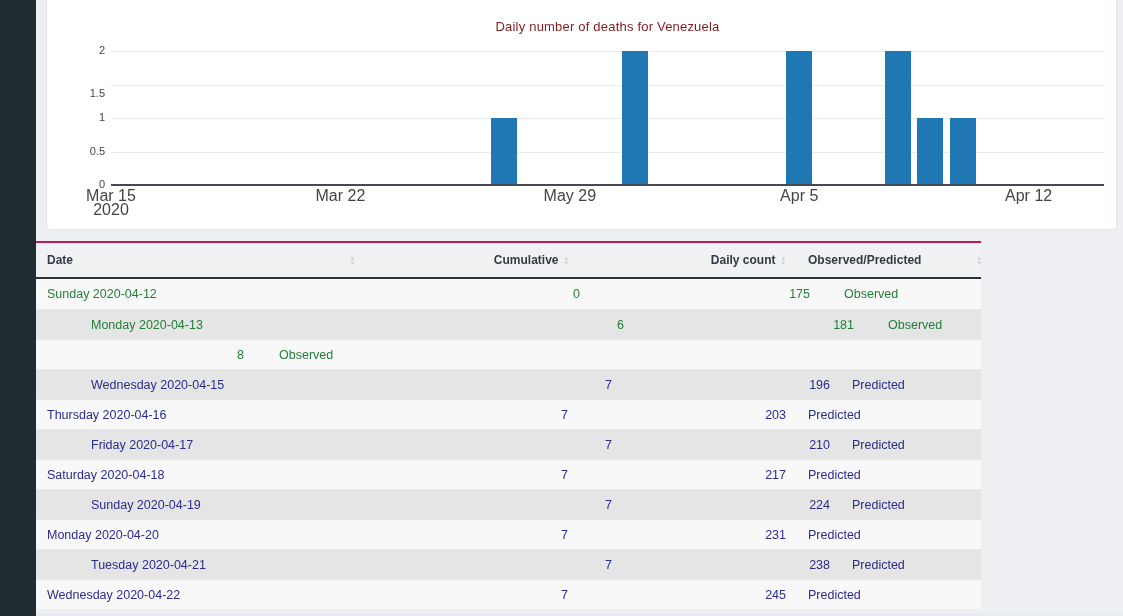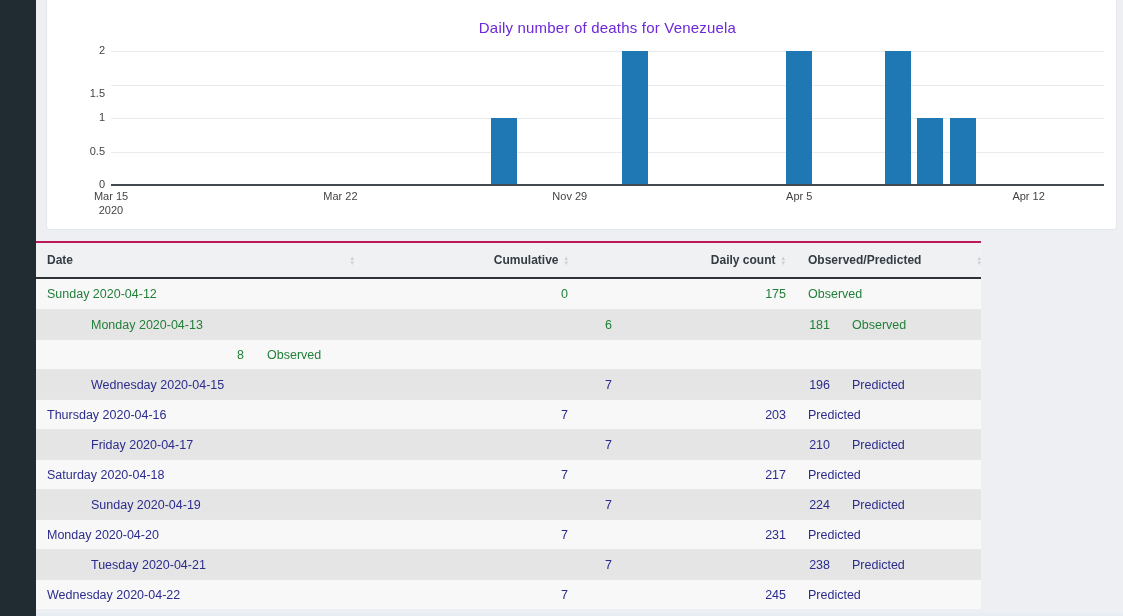--- a/index.html
+++ b/index.html
@@ -12,50 +12,50 @@
   
   .sidebar{position:absolute;left:0;top:0;width:36px;height:616px;background:#212b32;}
   
   .chart-card{
     position:absolute;left:46px;top:0;width:1071px;height:230px;
     background:#ffffff;border:1px solid #e4e7ea;border-top:none;
     border-radius:0 0 4px 4px;box-sizing:border-box;overflow:hidden;
   }
   .chart-title{
     position:absolute;left:64px;top:19px;width:993px;text-align:center;
-    font-size:15px;color:#6d28d9;letter-spacing:.2px;
+    font-size:13px;color:#7f1d1d;letter-spacing:.2px;
   }
   .gridline{position:absolute;height:1px;background:#e9ebee;}
   .x-axis-line{position:absolute;height:2px;background:#444a4f;z-index:3;}
   .bar{position:absolute;z-index:2;}
   .ytick{
     position:absolute;width:32px;text-align:right;font-size:11px;color:#444;
   }
   .xtick{
     position:absolute;top:189px;width:84px;text-align:center;
-    font-size:11px;color:#444;line-height:14px;
+    font-size:16px;color:#444;line-height:14px;
   }
   
   .table-wrap{
     position:absolute;left:36px;top:241px;width:945px;
     border-top:2px solid #be185d;box-sizing:border-box;background:#fff;
   }
   .thead{
     display:flex;align-items:center;height:36px;background:#f0f1f3;
     border-bottom:2px solid #2c3238;box-sizing:border-box;
     font-size:12px;font-weight:bold;color:#333b44;
   }
   .trow{
     display:flex;align-items:center;height:30px;box-sizing:border-box;
     border-top:1px solid #e6e7e9;font-size:12.5px;
   }
   .trow:first-child{border-top:none;}
   .trow.odd{background:#f8f8f9;}
   .trow.even{background:#e5e5e5;padding-left:44px;}
-  .trow.observed{color:var(--observed,#217f38);}
+  .trow.observed{color:var(--observed,#217f38);gap:12px;}
   .trow.predicted{color:var(--predicted,#2b2c8c);}
   .cell{box-sizing:border-box;white-space:nowrap;overflow:hidden;}
   .col-date{width:324px;padding-left:11px;display:flex;align-items:center;justify-content:space-between;padding-right:6px;}
   .col-daily{width:218px;display:flex;align-items:center;justify-content:flex-end;padding-right:10px;text-align:right;}
   .col-cum{width:217px;display:flex;align-items:center;justify-content:flex-end;padding-right:9px;text-align:right;}
   .col-status{flex:1;padding-left:13px;display:flex;align-items:center;justify-content:space-between;}
   .sort-icon{
     display:inline-flex;flex-direction:column;align-items:center;
     color:#ccd0d6;font-size:7px;line-height:5px;margin-left:6px;cursor:pointer;
   }
@@ -88,21 +88,21 @@
       <div class="bar" style="left: 903.079px; top: 118px; width: 26px; height: 67px; background: rgb(31, 119, 180);"></div>
       <div class="x-axis-line" style="left: 64px; top: 184px; width: 993px;"></div>
       <div class="xtick" style="left: 22px;">
         <div>Mar 15</div>
         <div>2020</div>
       </div>
       <div class="xtick" style="left: 251.406px;">
         <div>Mar 22</div>
       </div>
       <div class="xtick" style="left: 480.812px;">
-        <div>Nov 29</div>
+        <div>May 29</div>
       </div>
       <div class="xtick" style="left: 710.218px;">
         <div>Apr 5</div>
       </div>
       <div class="xtick" style="left: 939.624px;">
         <div>Apr 12</div>
       </div>
     </div>
 </div>
 

